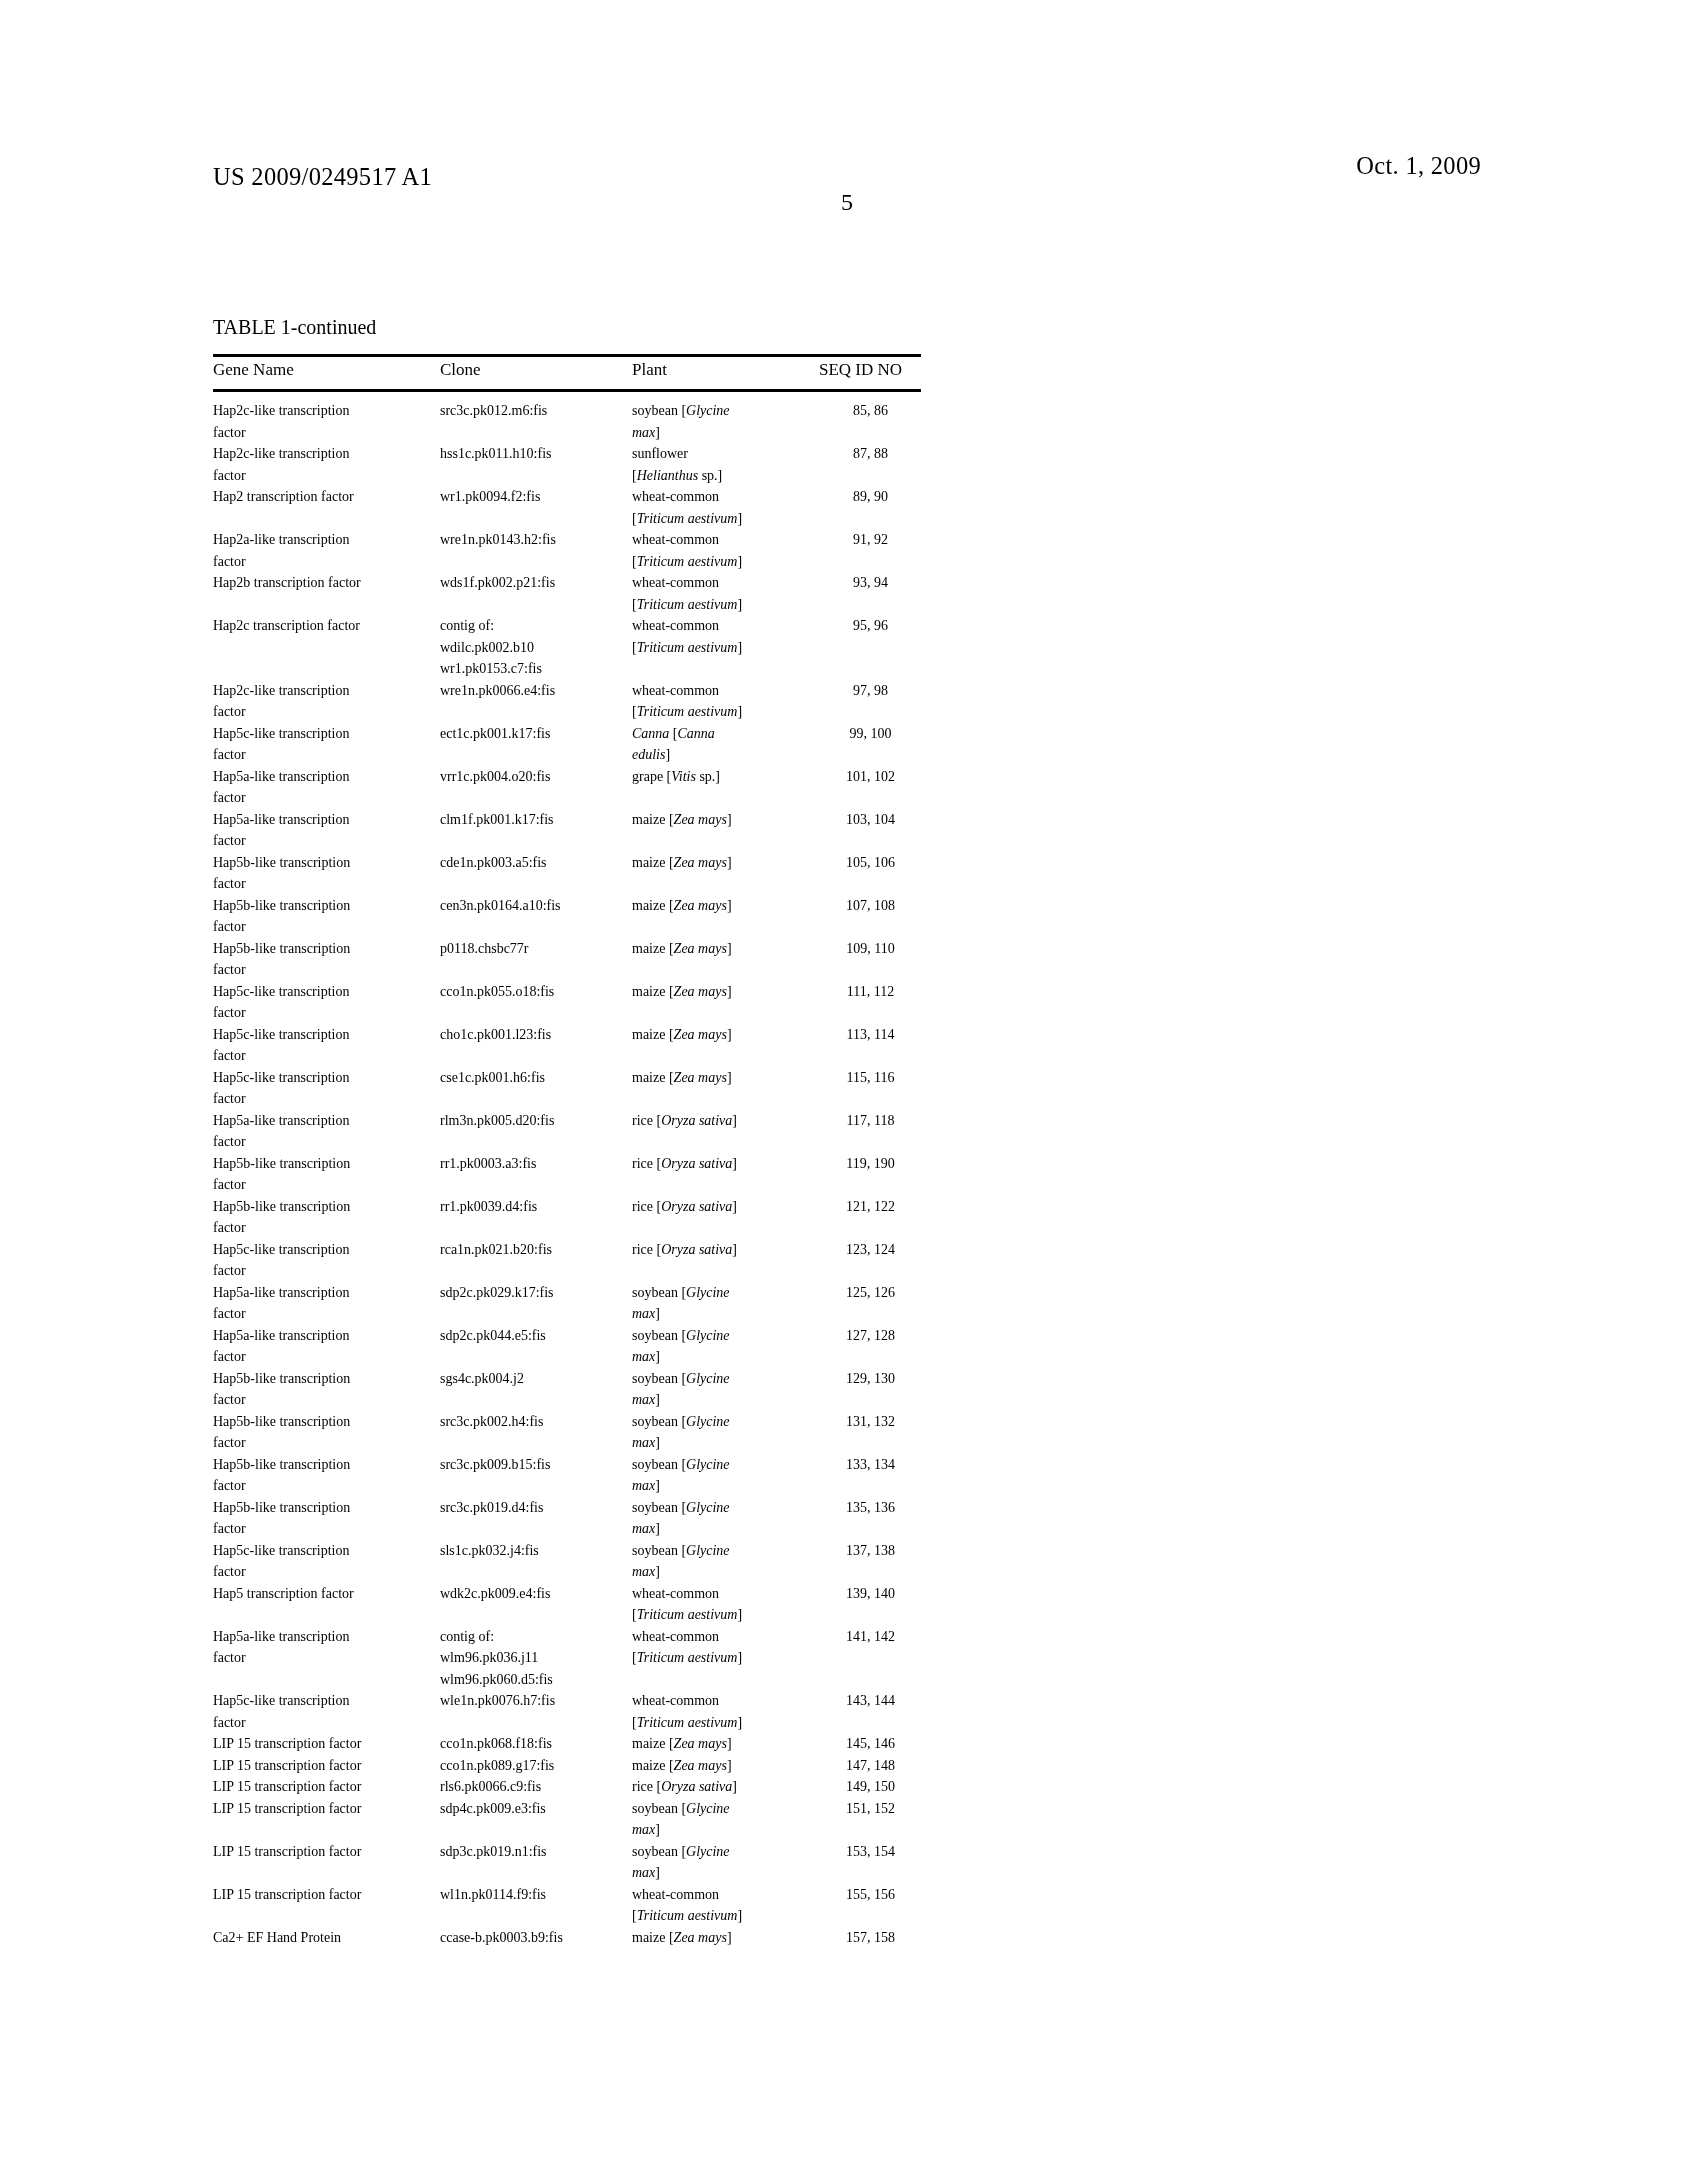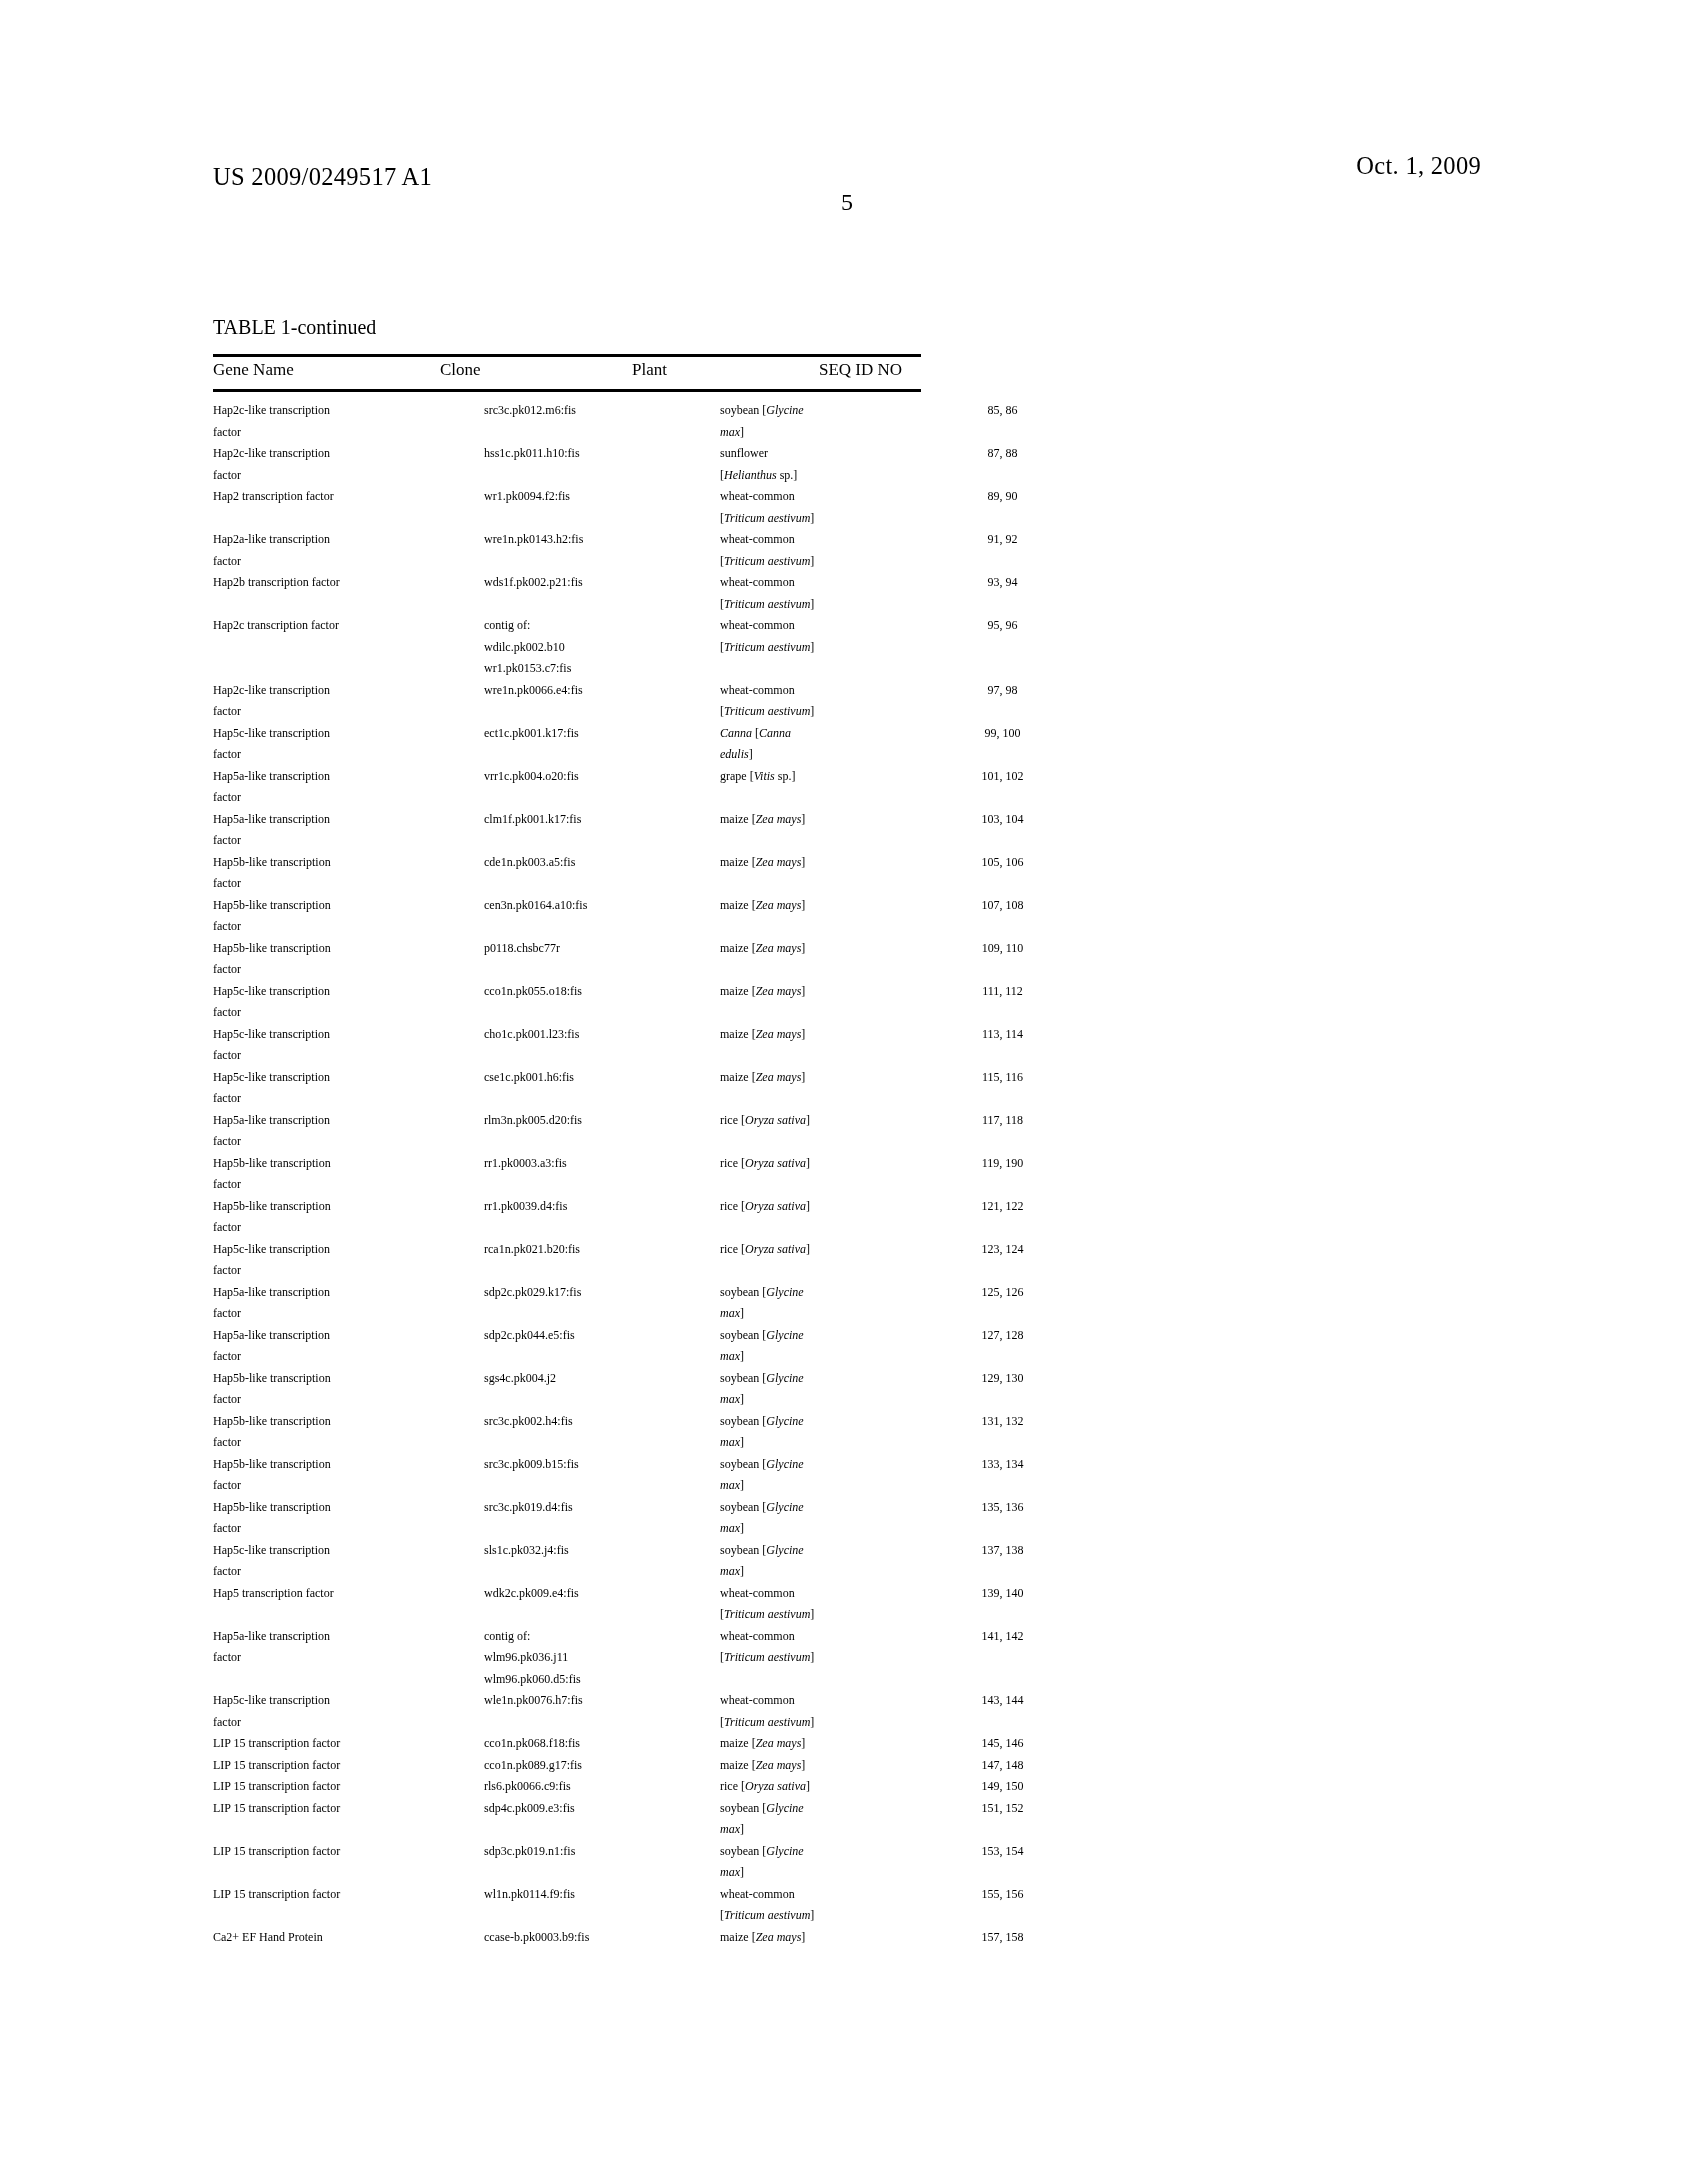--- a/index.html
+++ b/index.html
@@ -29,23 +29,22 @@
     grid-template-columns:227px 192px 187px 103px;
     font-size:17px;
     margin-top:3px;
     padding-bottom:9.3px;
   }
   .cols-header .seq{text-align:left;}
   .rows{padding-top:8px;}
   .trow{
     display:grid;
     grid-template-columns:227px 192px 187px 103px;
-    font-size:12px;
+    font-size:14px;
     line-height:21.5px;
-    gap:44px;
   }
   .cell{min-height:21.5px;}
   .cell.seq{text-align:center;}
   .line{white-space:nowrap;}
 </style>
 </head>
 <body>
 
 <div class="page">
 

